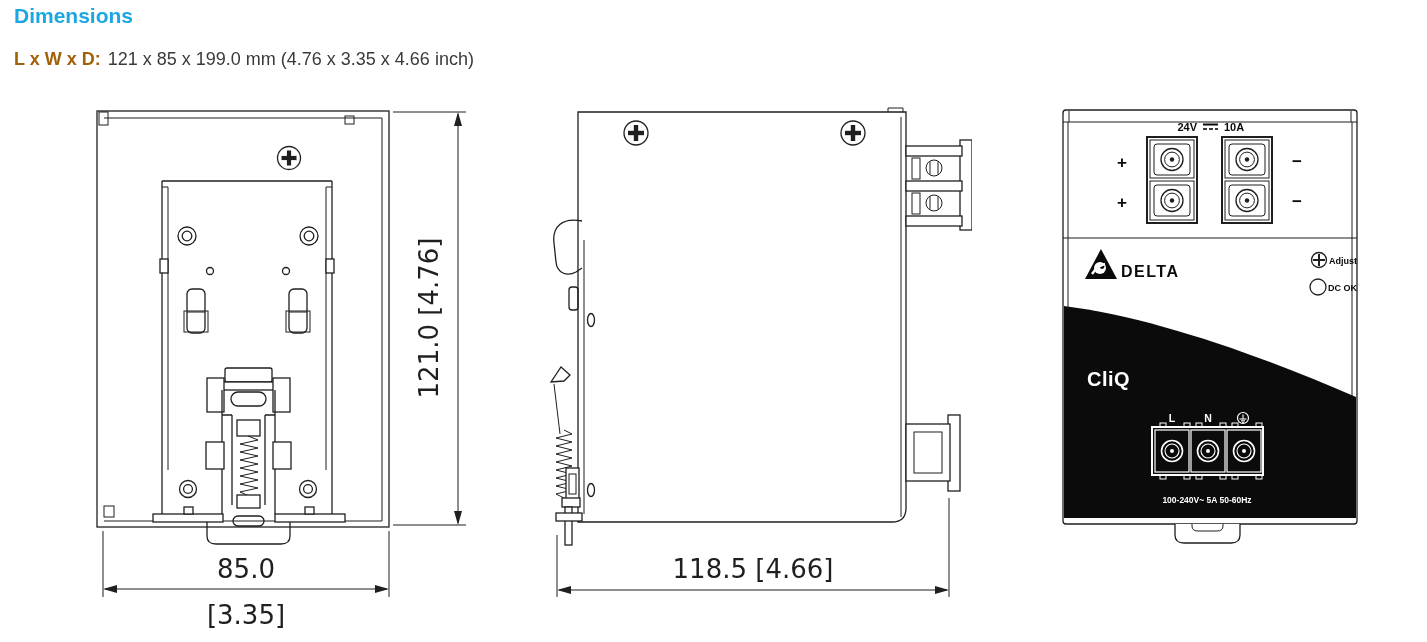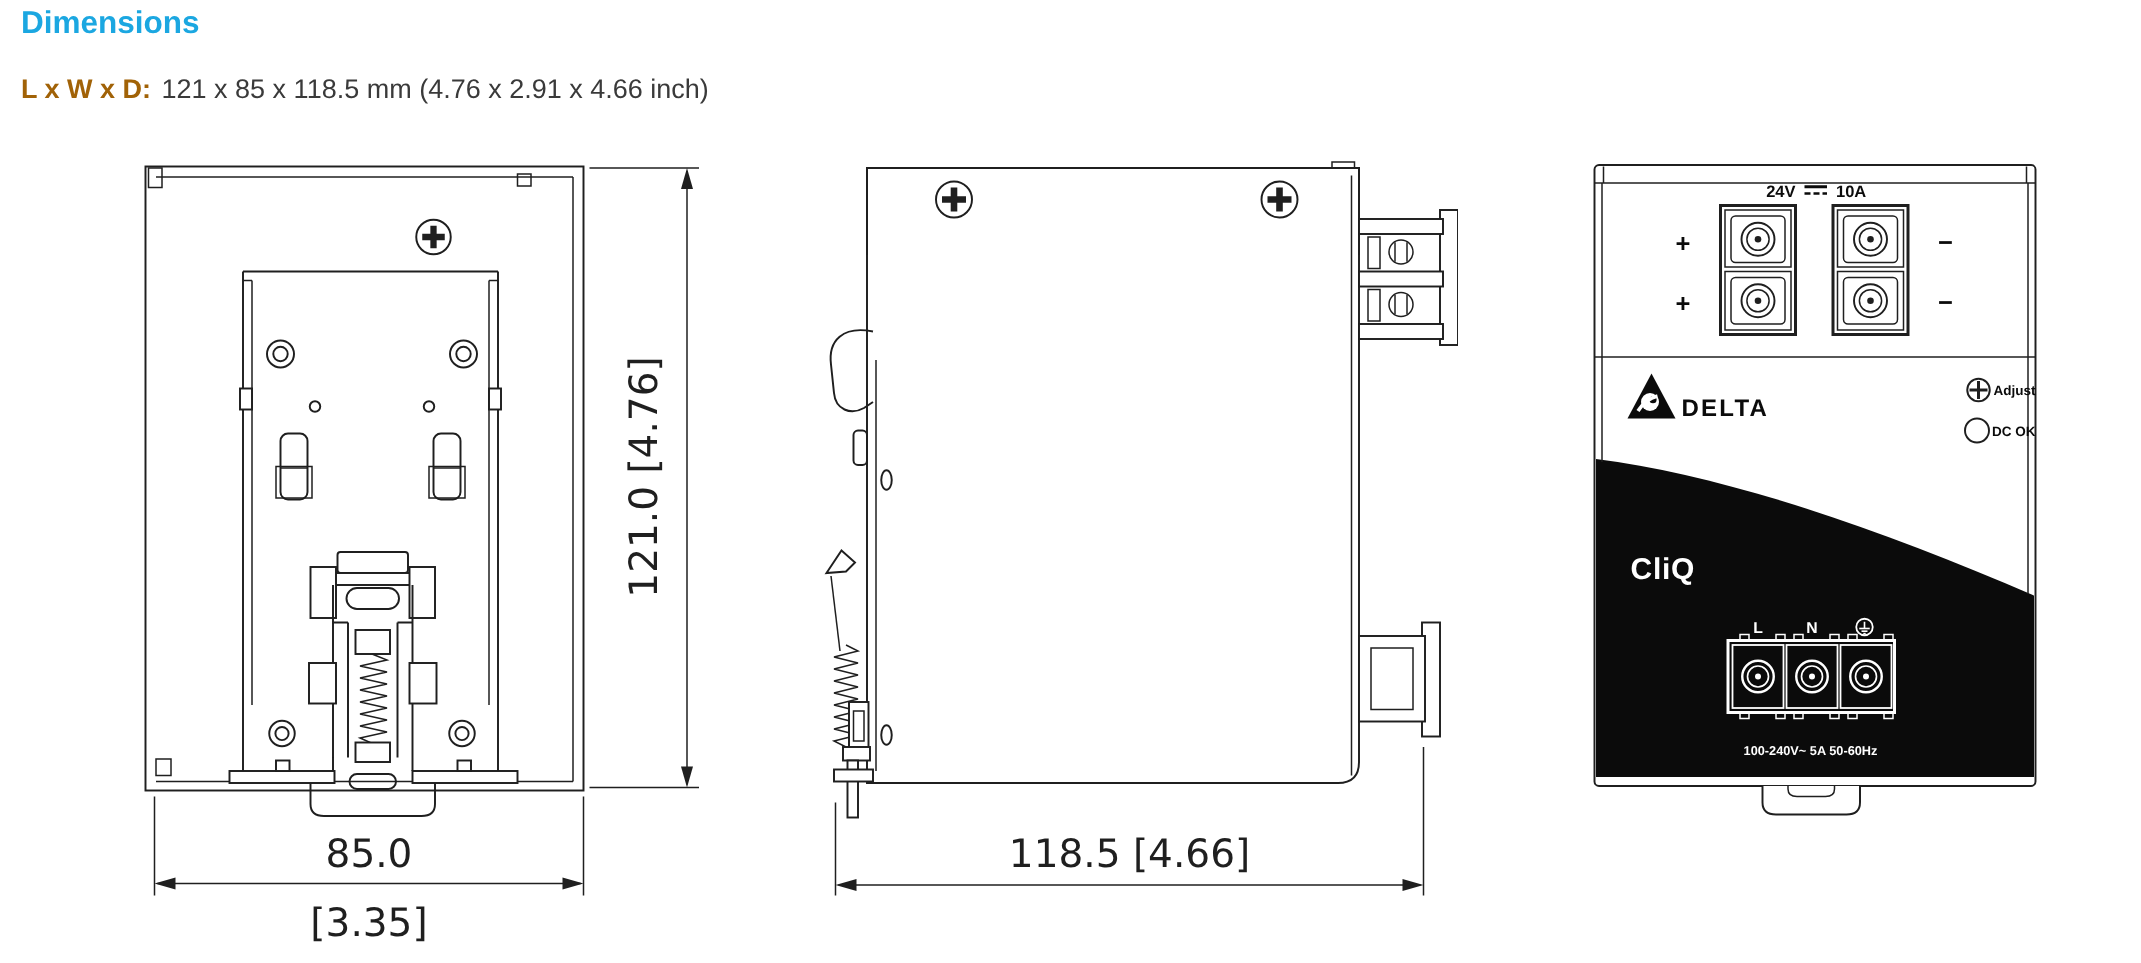--- a/index.html
+++ b/index.html
@@ -23,21 +23,21 @@
   .wlbl{font-family:"Liberation Sans",sans-serif;font-weight:bold;fill:#ffffff;}
   .wo{fill:none;stroke:#ffffff;}
   .blk{fill:#0b0b0b;stroke:none;}
 </style>
 </head>
 <body>
 
 <div class="canvas">
 
   <h1 class="page-title">Dimensions</h1>
-  <p class="size-line"><b>L x W x D:</b><span>121 x 85 x 118.5 mm (4.76 x 2.91 x 4.66 inch)</span></p>
+  <p class="size-line"><b>L x W x D:</b><span>121 x 85 x 199.0 mm (4.76 x 3.35 x 4.66 inch)</span></p>
 
   <svg class="view v-back" width="410" height="539" viewBox="85 103 410 539">
     <g>
       <rect class="o" x="97" y="111" width="292" height="416"></rect>
       <line class="th" x1="104" y1="118" x2="382" y2="118"></line>
       <line class="th" x1="382" y1="118" x2="382" y2="521"></line>
       <line class="th" x1="104" y1="521" x2="382" y2="521"></line>
       <rect class="th" x="99" y="112" width="9" height="13" fill="none"></rect>
       <rect class="th" x="345" y="116" width="9" height="8" fill="none"></rect>
       <rect class="th" x="104" y="506" width="10" height="11" fill="none"></rect>

